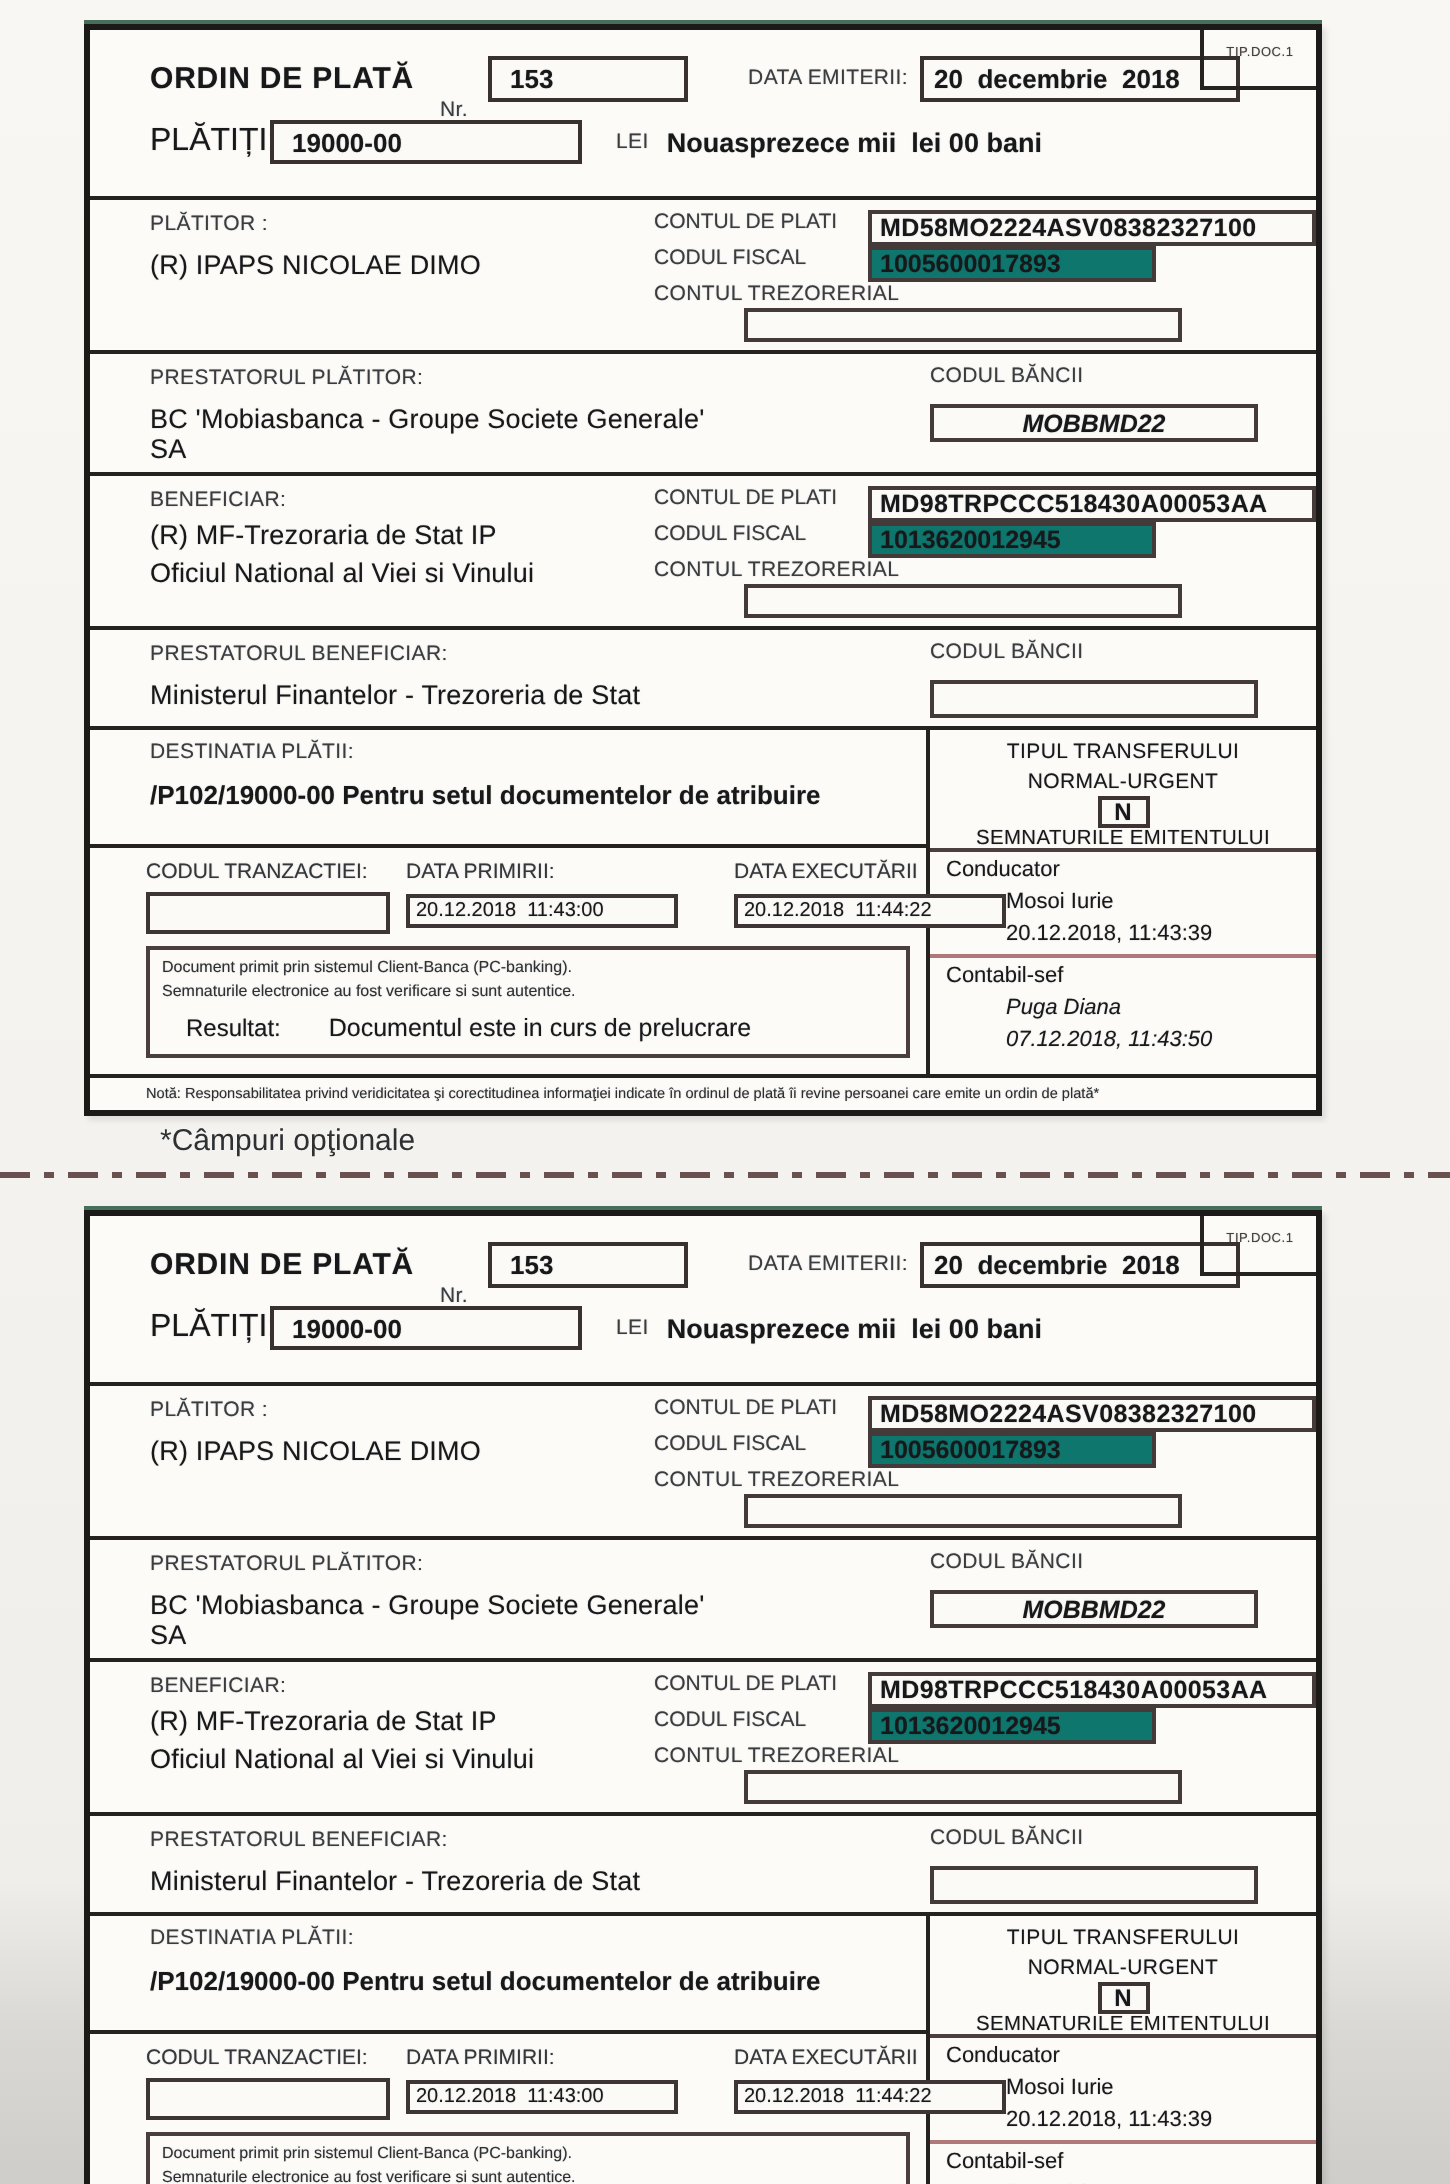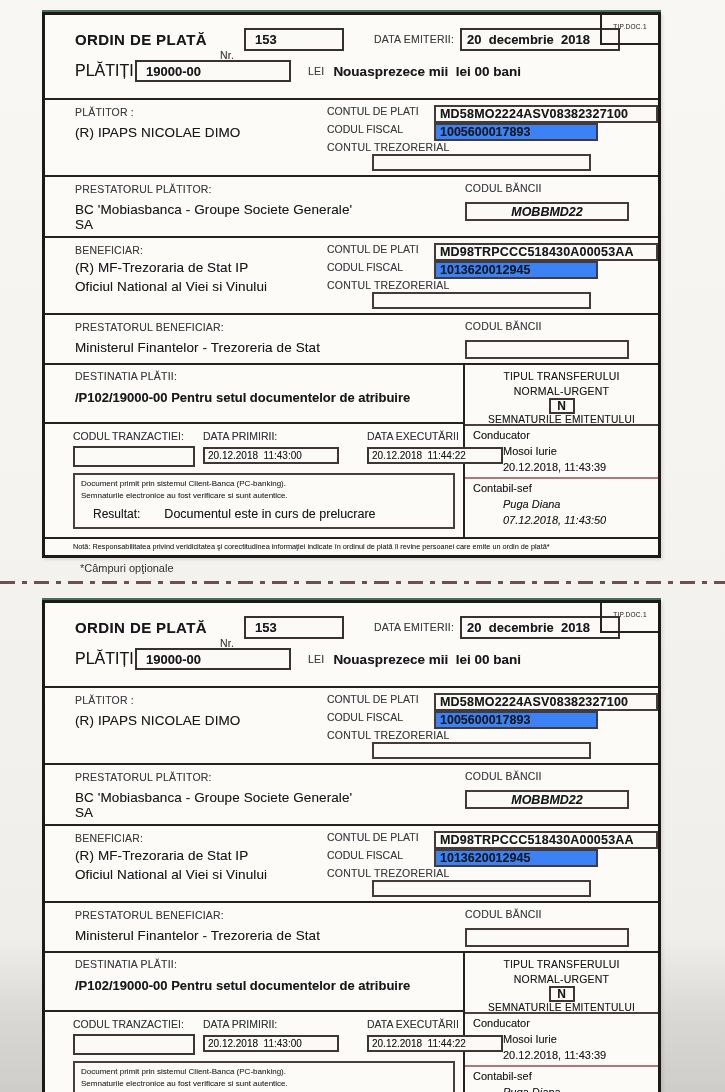--- a/index.html
+++ b/index.html
@@ -38,21 +38,21 @@
 
   
   .sec{display:flex;border-bottom:2px solid #26221f;padding:5px 0 4px 30px;}
   .sec-l{flex:1 1 auto;min-width:0;padding-top:1px;}
   .name{font-size:13.5px;font-weight:normal;margin-top:7px;letter-spacing:.1px;}
   .name.tight{margin-top:4px;}
   .sec-r{flex:0 0 300px;position:relative;}
   .frow{display:flex;min-height:18px;}
   .flbl{width:107px;font-size:10.5px;color:#3a3d40;flex:0 0 107px;}
   .fspacer{flex:0 0 107px;}
-  .vbox{display:flex;align-items:center;width:164px;height:18px;border:2px solid #453a3a;font-weight:bold;font-size:12.5px;padding:0 4px;background:#3b82f6;box-sizing:border-box;}
+  .vbox{display:flex;align-items:center;width:144px;height:18px;border:2px solid #453a3a;font-weight:bold;font-size:12.5px;padding:0 4px;background:#0f766e;box-sizing:border-box;}
   .iban{display:flex;align-items:center;min-width:224px;height:18px;border:2px solid #453a3a;font-weight:bold;font-size:12.5px;letter-spacing:.2px;white-space:nowrap;background:#fbfaf7;position:relative;z-index:3;padding:0 3px 0 4px;box-sizing:border-box;}
   .treas-lbl{min-height:13px;}
   .treas-box{margin-left:45px;width:219px;height:17px;border:2px solid #453a3a;background:#fbfaf7;box-sizing:border-box;}
   .bank-box{display:flex;align-items:center;justify-content:center;width:164px;height:19px;border:2px solid #453a3a;font-weight:bold;font-size:12.5px;background:#fbfaf7;box-sizing:border-box;margin-top:2px;font-style:italic;}
 
   
   .lower{display:flex;border-bottom:2px solid #26221f;align-items:stretch;}
   .low-left{flex:1 1 auto;border-right:2px solid #26221f;min-width:0;}
   .low-right{flex:0 0 193px;display:flex;flex-direction:column;}
   .dest{border-bottom:2px solid #26221f;padding:5px 0 0 30px;height:59px;box-sizing:border-box;}
@@ -73,21 +73,21 @@
   .nbox{display:flex;align-items:center;justify-content:center;width:26px;height:16px;border:2px solid #3e3434;font-weight:bold;font-size:12px;background:#fbfaf7;box-sizing:border-box;margin-top:1px;}
   .sig-hdr{font-size:10.2px;margin-top:auto;padding-bottom:1px;letter-spacing:.2px;}
   .sig-block{border-bottom:2px solid #b07878;padding:3px 4px 4px 8px;min-height:50px;box-sizing:border-box;}
   .sig-block.accountant{border-bottom:none;min-height:58px;}
   .sig-lbl{font-size:11px;}
   .sig-name{font-size:11px;margin:4px 0 0 30px;}
   .sig-dt{font-size:11px;margin:4px 0 0 30px;}
   .italic{font-style:italic;}
   .note-row{padding:3px 6px 4px 28px;font-size:7.3px;color:#2c2f31;}
 
-  .optional{margin:4px 0 0 80px;font-size:11px;color:#2e3133;}
+  .optional{margin:4px 0 0 80px;font-size:15px;color:#2e3133;}
   .divider{margin-top:7px;height:3px;width:725px;
     background:repeating-linear-gradient(90deg,#6b5050 0 15px,transparent 15px 22px,#6b5050 22px 27px,transparent 27px 34px);}
 </style>
 </head>
 <body>
 
 <div class="op-form copy1">
 
   <div class="hdr">
     <div class="tipdoc">TIP.DOC.1</div>

